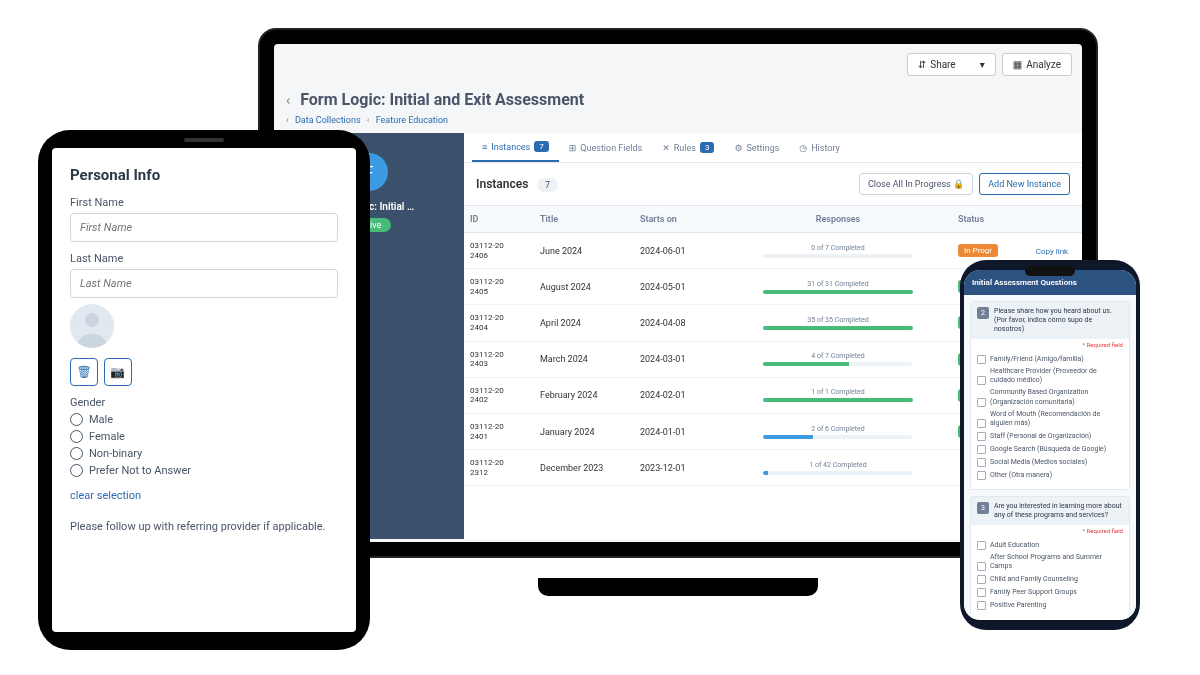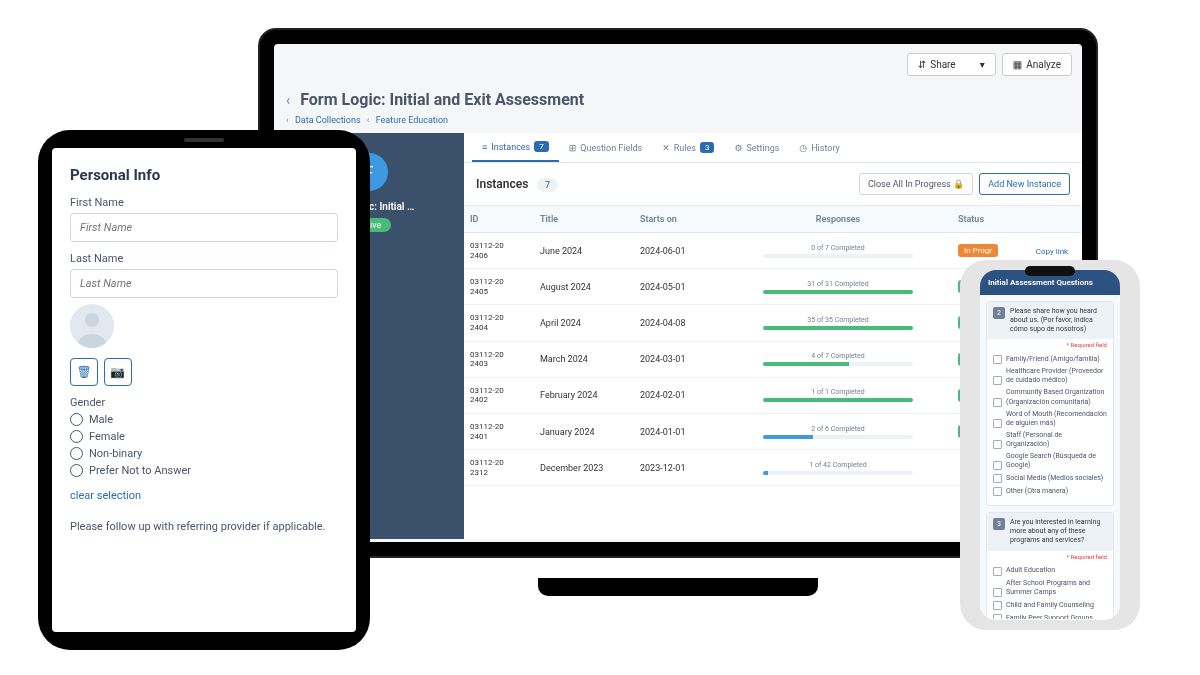--- a/index.html
+++ b/index.html
@@ -73,21 +73,21 @@
 .avatar-ph::before{content:"";position:absolute;top:9px;left:15px;width:14px;height:14px;border-radius:50%;background:#cbd5e0}
 .avatar-ph::after{content:"";position:absolute;bottom:-6px;left:8px;width:28px;height:20px;border-radius:50% 50% 0 0;background:#cbd5e0}
 .icon-row{display:flex;gap:6px;margin-top:10px}
 .icon-btn{width:28px;height:28px;border:1px solid #2b6cb0;border-radius:4px;display:flex;align-items:center;justify-content:center;color:#2b6cb0;font-size:12px;cursor:pointer}
 .radio-row{display:flex;align-items:flex-end;gap:6px;margin-top:4px;font-size:11px}
 .radio-row .rb{width:13px;height:13px;border:1.5px solid #4a5568;border-radius:50%}
 .clear-sel{color:#2b6cb0;font-size:11px;margin-top:12px;cursor:pointer}
 .note-txt{font-size:11px;color:#4a5568;margin-top:18px}
 
 
-.phone{position:absolute;right:60px;top:260px;width:180px;height:370px;background:#e5e5e5;border-radius:26px;padding:10px 20px}
+.phone{position:absolute;right:60px;top:260px;width:180px;height:370px;background:#0f172a;border-radius:26px;padding:10px 4px}
 .phone::before{content:"";position:absolute;top:6px;left:50%;transform:translateX(-50%);width:50px;height:10px;background:#111;border-radius:6px}
 .phone-inner{width:100%;height:100%;background:#fff;border-radius:16px;overflow:hidden;font-size:7px;color:#4a5568}
 .ph-head{background:#2c5282;color:#fff;padding:8px;font-size:8px;font-weight:600}
 .ph-body{padding:6px;background:#f7fafc;height:calc(100% - 26px);overflow:hidden}
 .ph-q{background:#fff;border:1px solid #e2e8f0;border-radius:3px;margin-bottom:6px}
 .ph-q-h{background:#edf2f7;padding:5px 6px;display:flex;gap:5px;font-size:7px;color:#2d3748}
 .ph-q-h .num{background:#718096;color:#fff;border-radius:2px;width:12px;height:12px;display:flex;align-items:center;justify-content:center;font-size:7px;flex-shrink:0}
 .ph-q-h .qt{flex:1;line-height:1.3}
 .ph-req{color:#e53e3e;font-size:6px;text-align:right;padding:2px 6px}
 .ph-opts{padding:4px 6px 6px}

